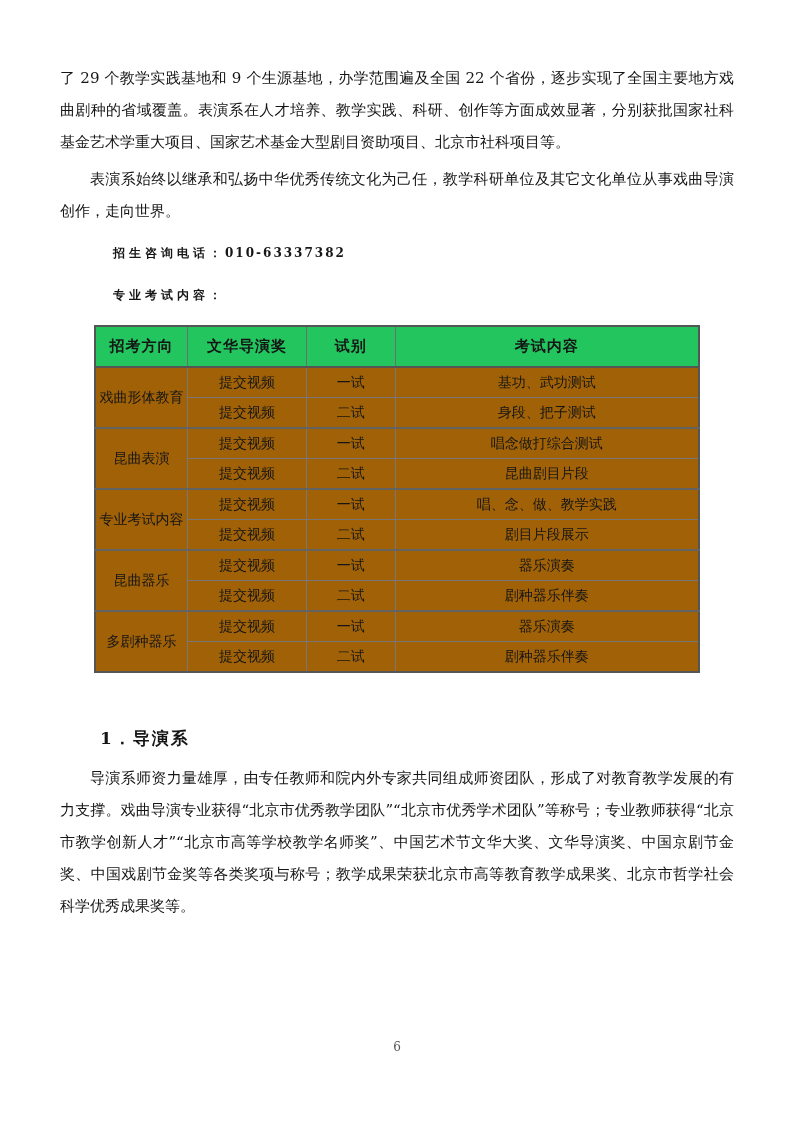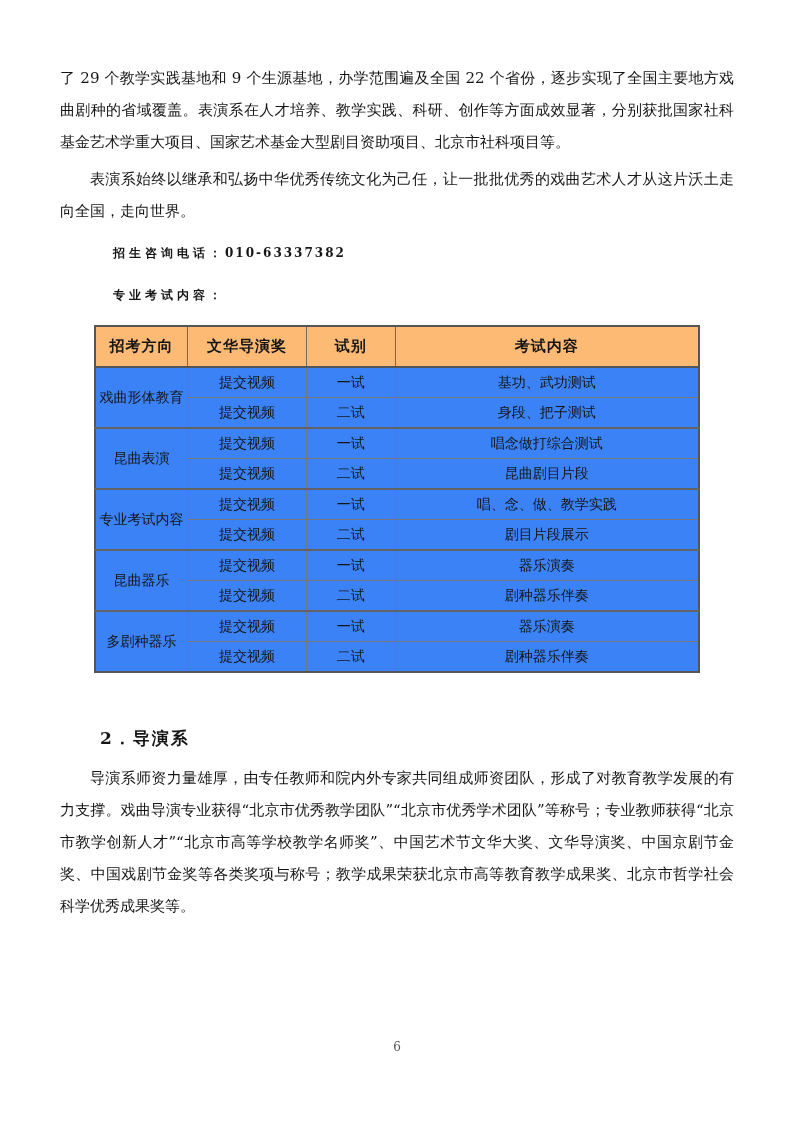--- a/index.html
+++ b/index.html
@@ -32,30 +32,30 @@
   .subhead .num { letter-spacing: 2px; }
   .exam-head { margin-top: 18px; }
   table.exam {
     border-collapse: collapse;
     width: 606px;
     margin: 18px auto 0 auto;
     text-align: center;
     border: 2px solid #555555;
   }
   table.exam th {
-    background: #fdba74;
+    background: #22c55e;
     border: 1px solid #6e6e6e;
     border-bottom: 2px solid #555555;
     height: 37px;
     font-size: 15px;
     font-weight: bold;
     letter-spacing: 1px;
   }
   table.exam td {
-    background: #3b82f6;
+    background: #a16207;
     border: 1px solid #777777;
     height: 27px;
     font-size: 14px;
   }
   table.exam tr.group-start td { border-top: 2px solid #636363; }
   .section-head {
     font-weight: bold;
     font-size: 17px;
     line-height: 23px;
     margin: 54px 0 0 40px;
@@ -71,21 +71,21 @@
     font-size: 12px;
     color: #555555;
   }
 </style>
 </head>
 <body>
 
 <div class="page">
 
   <p class="para">了 29 个教学实践基地和 9 个生源基地，办学范围遍及全国 22 个省份，逐步实现了全国主要地方戏曲剧种的省域覆盖。表演系在人才培养、教学实践、科研、创作等方面成效显著，分别获批国家社科基金艺术学重大项目、国家艺术基金大型剧目资助项目、北京市社科项目等。</p>
-  <p class="para indent">表演系始终以继承和弘扬中华优秀传统文化为己任，让一批批优秀的戏曲艺术人才从这片沃土走向全国，走向世界。</p>
+  <p class="para indent">表演系始终以继承和弘扬中华优秀传统文化为己任，教学科研单位及其它文化单位从事戏曲导演创作，走向世界。</p>
 
   <p class="subhead"><span>招生咨询电话：</span><span class="num">010-63337382</span></p>
 
   <p class="subhead exam-head">专业考试内容：</p>
 
   <table class="exam">
     <colgroup>
       <col style="width:93px">
         <col style="width:119px">
         <col style="width:89px">
@@ -155,21 +155,21 @@
         <td>器乐演奏</td>
       </tr>
       <tr>
         <td>提交视频</td>
         <td>二试</td>
         <td>剧种器乐伴奏</td>
       </tr>
     </tbody>
   </table>
 
-  <h3 class="section-head">2．导演系</h3>
+  <h3 class="section-head">1．导演系</h3>
 
   <div class="section-body">
     <p class="para indent">导演系师资力量雄厚，由专任教师和院内外专家共同组成师资团队，形成了对教育教学发展的有力支撑。戏曲导演专业获得“北京市优秀教学团队”“北京市优秀学术团队”等称号；专业教师获得“北京市教学创新人才”“北京市高等学校教学名师奖”、中国艺术节文华大奖、文华导演奖、中国京剧节金奖、中国戏剧节金奖等各类奖项与称号；教学成果荣获北京市高等教育教学成果奖、北京市哲学社会科学优秀成果奖等。</p>
   </div>
 
   <div class="page-number">6</div>
 
 </div>
 
 </body></html>

